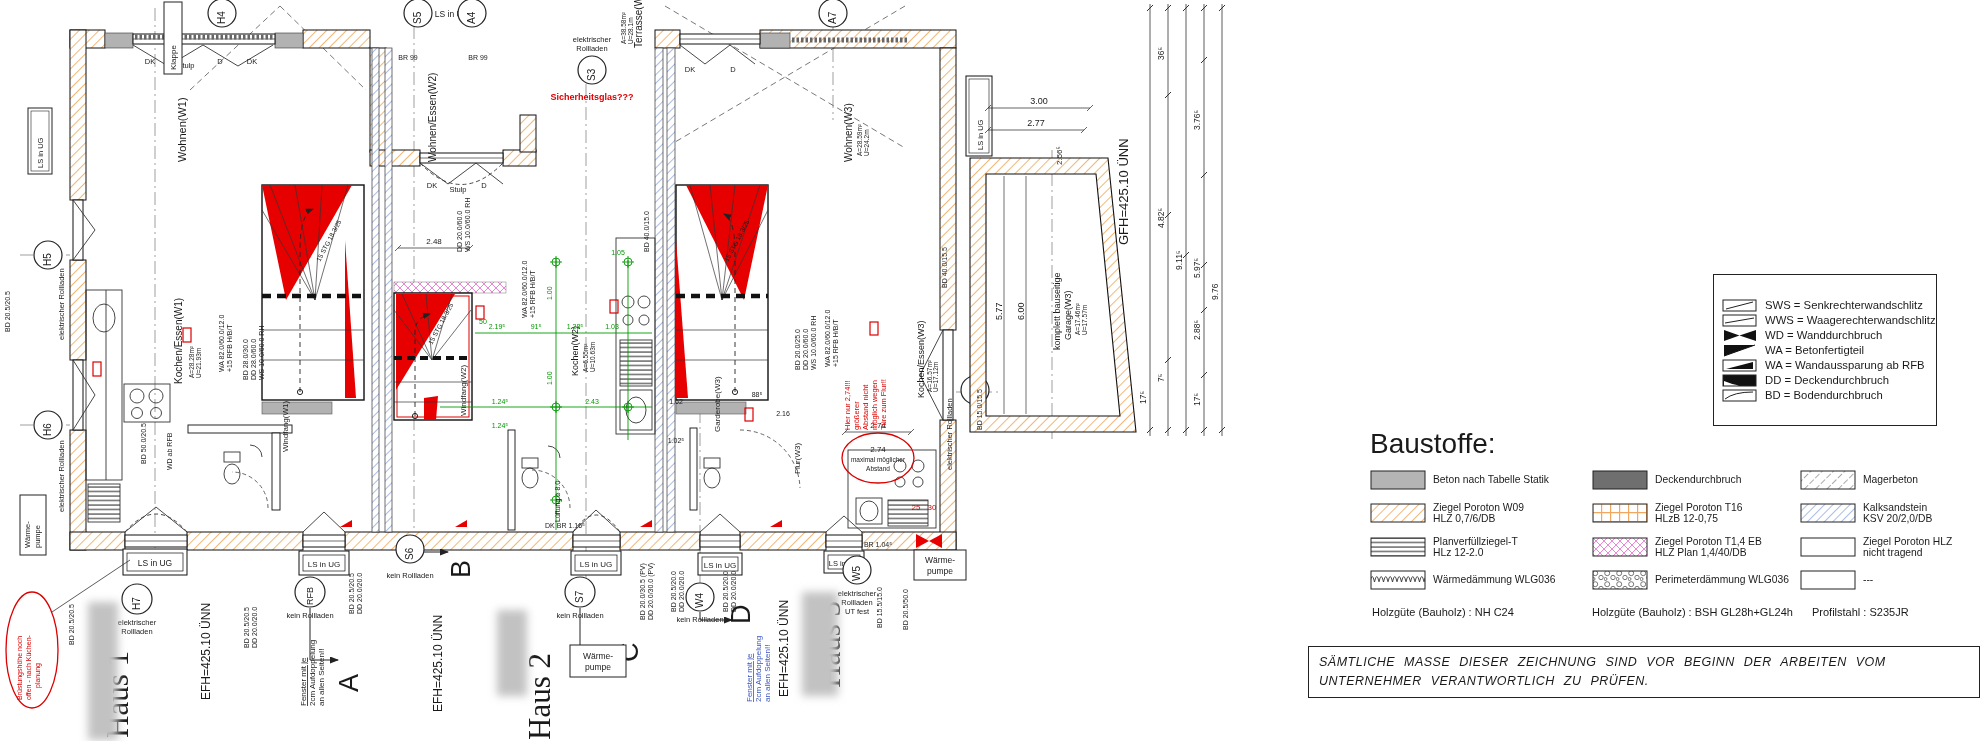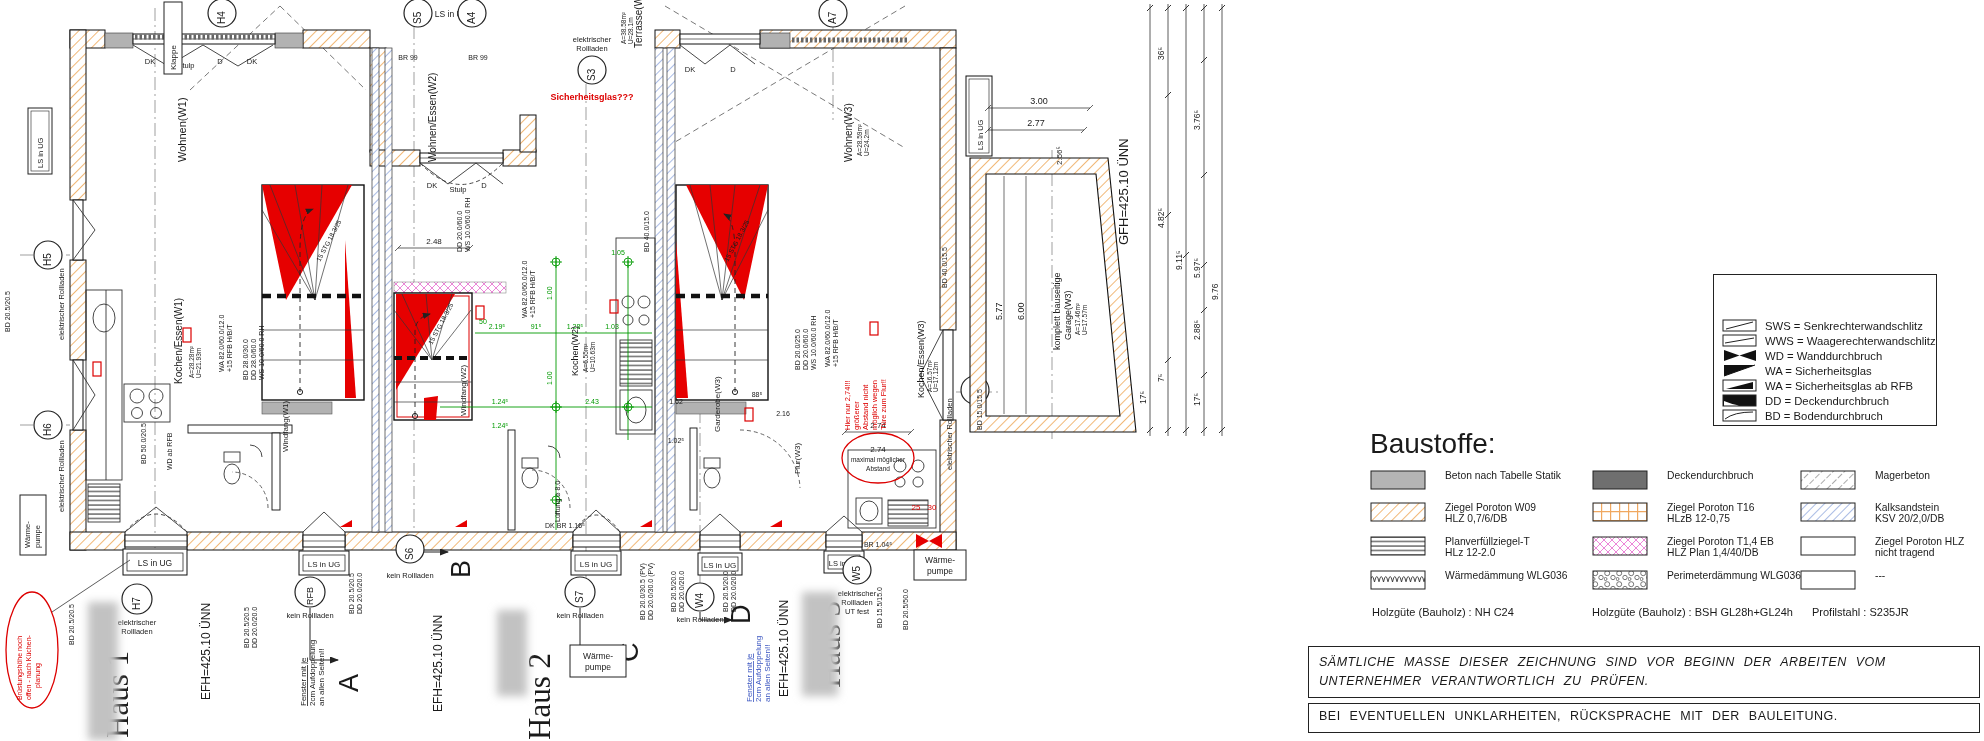--- a/index.html
+++ b/index.html
@@ -5,24 +5,24 @@
   html,body{margin:0;padding:0;background:#fff;width:1984px;height:741px;overflow:hidden;
     font-family:"Liberation Sans","DejaVu Sans",sans-serif;color:#1a1a1a;}
   #stage{position:relative;width:1984px;height:741px;background:#fff;}
   svg text{font-family:"Liberation Sans","DejaVu Sans",sans-serif;fill:#1a1a1a;}
   .t6{font-size:6.5px}.t7{font-size:7px}.t75{font-size:7.5px}.t8{font-size:8px}.t85{font-size:8.5px}
   .t9{font-size:9px}.t10{font-size:10px}.t11{font-size:11px}.t12{font-size:12px}.t13{font-size:13px}
   .big{font-size:31px;font-family:"Liberation Serif","DejaVu Serif",serif}
   .sec{font-size:27px}
   .red{fill:#dd0000}.green{fill:#009a00}.blue{fill:#3a55c0}
   .legendbox{position:absolute;left:1713px;top:274px;width:224px;height:152px;border:1.5px solid #222;
-    display:flex;flex-direction:column;justify-content:flex-end;padding:2px 0 2px 8px;box-sizing:border-box;}
+    display:flex;flex-direction:column;justify-content:center;padding:2px 0 2px 8px;box-sizing:border-box;}
   .lrow{display:flex;align-items:center;gap:7px;font-size:11.3px;white-space:nowrap;}
   .bst-head{position:absolute;left:1370px;top:428px;font-size:28px;}
-  .bst-cell{position:absolute;display:flex;align-items:flex-start;gap:19px;font-size:10.3px;line-height:1.08;white-space:nowrap;}
+  .bst-cell{position:absolute;display:flex;align-items:center;gap:7px;font-size:10.3px;line-height:1.08;white-space:nowrap;}
   .bst-foot{position:absolute;font-size:11px;white-space:nowrap;}
   .notes1{position:absolute;left:1308px;top:646px;width:672px;height:52px;border:1.3px solid #222;
     box-sizing:border-box;padding:6px 10px;font-size:12.5px;letter-spacing:.5px;word-spacing:5px;line-height:1.55;font-style:italic;}
   .notes2{position:absolute;left:1308px;top:703px;width:672px;height:30px;border:1.3px solid #222;
     box-sizing:border-box;padding:5px 10px;font-size:12.5px;letter-spacing:.5px;word-spacing:5px;}
 </style>
 </head>
 <body>
 
 <div id="stage">
@@ -671,28 +671,28 @@
           <path d="M2,2 L17.5,7.5 L2,13 Z" fill="#111"></path>
           <path d="M34,2 L17.5,7.5 L34,13 Z" fill="#111"></path>
         </svg>
     <span>WD = Wanddurchbruch</span>
   </div>
   <div class="lrow">
     <svg width="36" height="15">
           <polygon points="2,13 2,2 33,2" fill="#111"></polygon>
           <line x1="2" y1="13" x2="33" y2="2" stroke="#111"></line>
         </svg>
-    <span>WA = Sicherheitsglas</span>
+    <span>WA = Betonfertigteil</span>
   </div>
   <div class="lrow">
     <svg width="36" height="15">
           <rect x="1" y="2" width="33" height="11" fill="#fff" stroke="#222"></rect>
           <polygon points="4,11 31,11 31,4" fill="#111"></polygon>
         </svg>
-    <span>WA = Sicherheitsglas ab RFB</span>
+    <span>WA = Wandaussparung ab RFB</span>
   </div>
   <div class="lrow">
     <svg width="36" height="15">
           <rect x="1" y="2" width="33" height="11" fill="#111" stroke="#222"></rect>
           <path d="M2,12.5 L2,8 Q9,11 17,12.5 Z" fill="#fff"></path>
         </svg>
     <span>DD = Deckendurchbruch</span>
   </div>
   <div class="lrow">
     <svg width="36" height="15">
@@ -812,17 +812,14 @@
 </div>
 
 <div class="bst-foot" style="left:1372px;top:606px">Holzgüte (Bauholz) : NH C24</div>
 <div class="bst-foot" style="left:1592px;top:606px">Holzgüte (Bauholz) : BSH GL28h+GL24h</div>
 <div class="bst-foot" style="left:1812px;top:606px">Profilstahl : S235JR</div>
 
 <div class="notes1">
   <div>SÄMTLICHE MASSE DIESER ZEICHNUNG SIND VOR BEGINN DER ARBEITEN VOM</div>
   <div>UNTERNEHMER VERANTWORTLICH ZU PRÜFEN.</div>
 </div>
-<div class="notes2">
-  <span>BEI EVENTUELLEN UNKLARHEITEN, RÜCKSPRACHE MIT DER BAULEITUNG.</span>
-</div>
 
 </div>
 
 </body></html>

